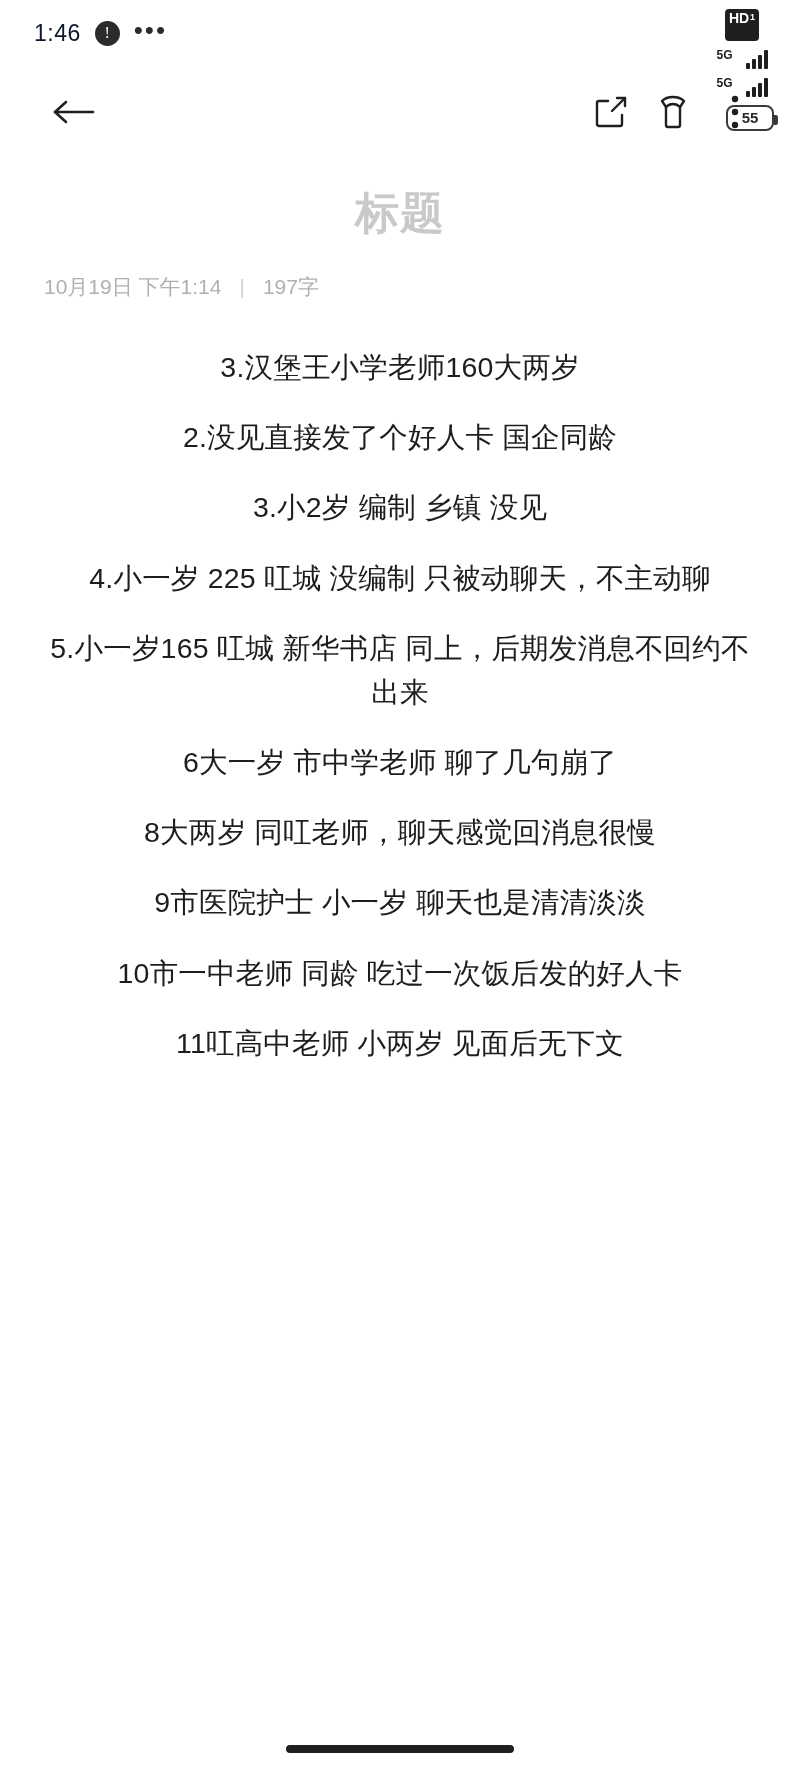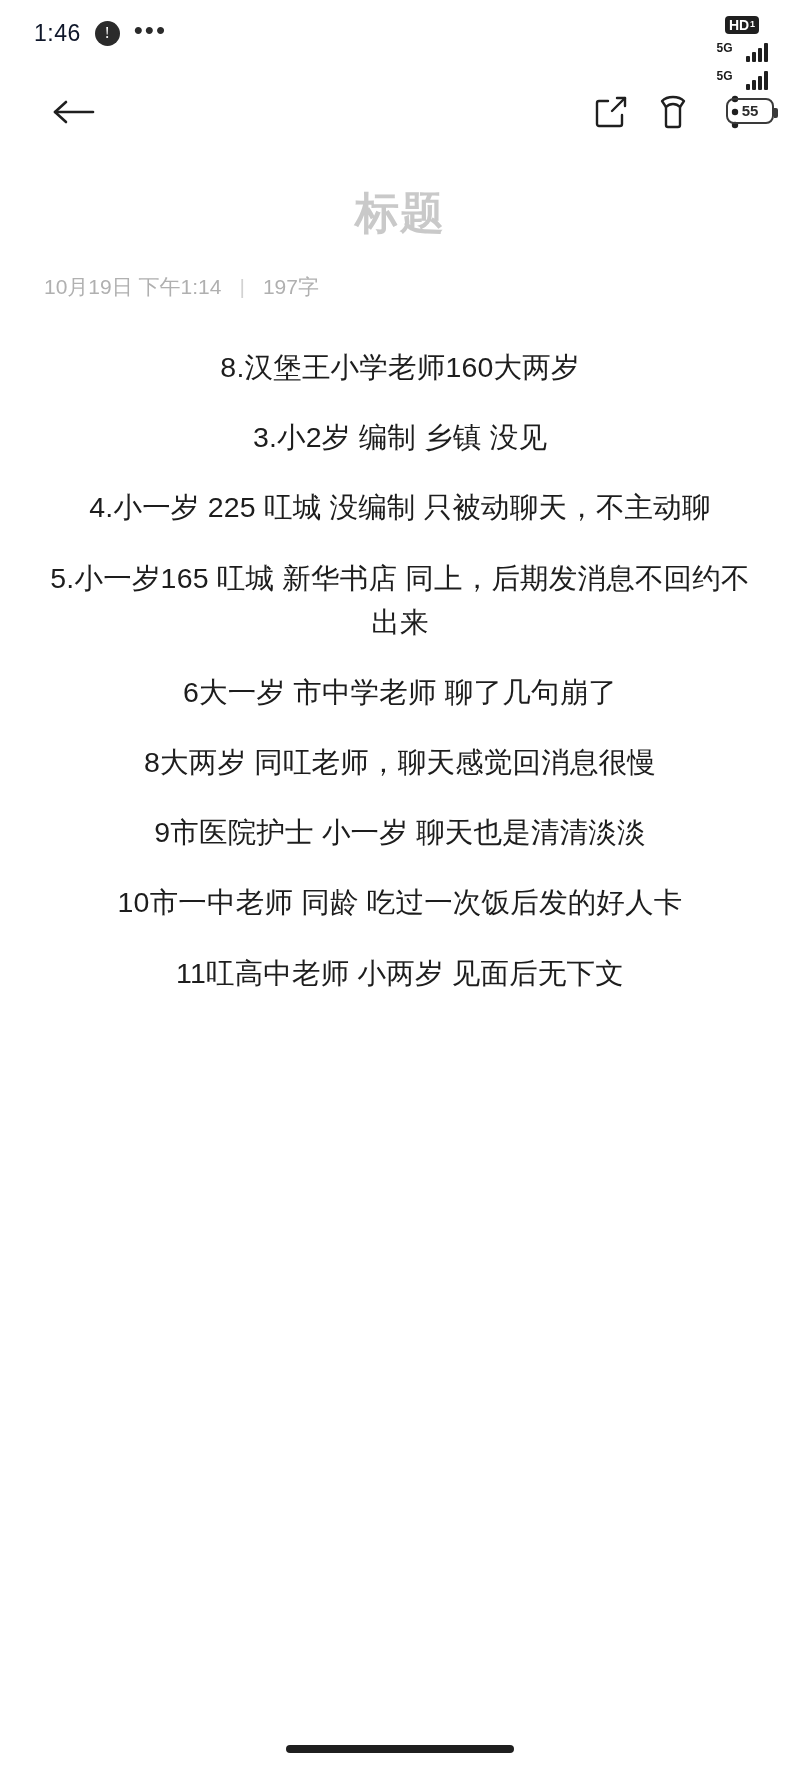--- a/index.html
+++ b/index.html
@@ -76,21 +76,21 @@
     color: #1a1a1a;
     text-align: right;
     font-weight: bold;
   }
   .hd-badge {
     background: #1f1f1f;
     color: #fff;
     font-size: 14px;
     font-weight: bold;
     border-radius: 4px;
-    padding: 2px 4px 2px 4px;
+    padding: 2px 4px 16px 4px;
     line-height: 1;
     display: flex;
     align-items: center;
     gap: 1px;
     margin-top: 38px;
   }
   .hd-badge sub { font-size: 9px; vertical-align: bottom; }
 
   .sig-group {
     display: flex;
@@ -297,21 +297,22 @@
 
   <div class="doc">
     <div class="doc-title">标题</div>
     <div class="doc-meta">
       <span>10月19日 下午1:14</span>
       <span class="sep">|</span>
       <span>197字</span>
     </div>
 
     <div class="doc-body">
-      <div class="para">8.汉堡王小学老师160大两岁</div>
+      <div class="para">3.汉堡王小学老师160大两岁</div>
+      <div class="para">2.没见直接发了个好人卡 国企同龄</div>
       <div class="para">3.小2岁 编制 乡镇 没见</div>
       <div class="para">4.小一岁 225 叿城 没编制  只被动聊天，不主动聊</div>
       <div class="para">5.小一岁165 叿城 新华书店 同上，后期发消息不回约不出来</div>
       <div class="para">6大一岁 市中学老师 聊了几句崩了</div>
       <div class="para">8大两岁 同叿老师，聊天感觉回消息很慢</div>
       <div class="para">9市医院护士 小一岁 聊天也是清清淡淡</div>
       <div class="para">10市一中老师 同龄 吃过一次饭后发的好人卡</div>
       <div class="para">11叿高中老师 小两岁 见面后无下文</div>
     </div>
   </div>

